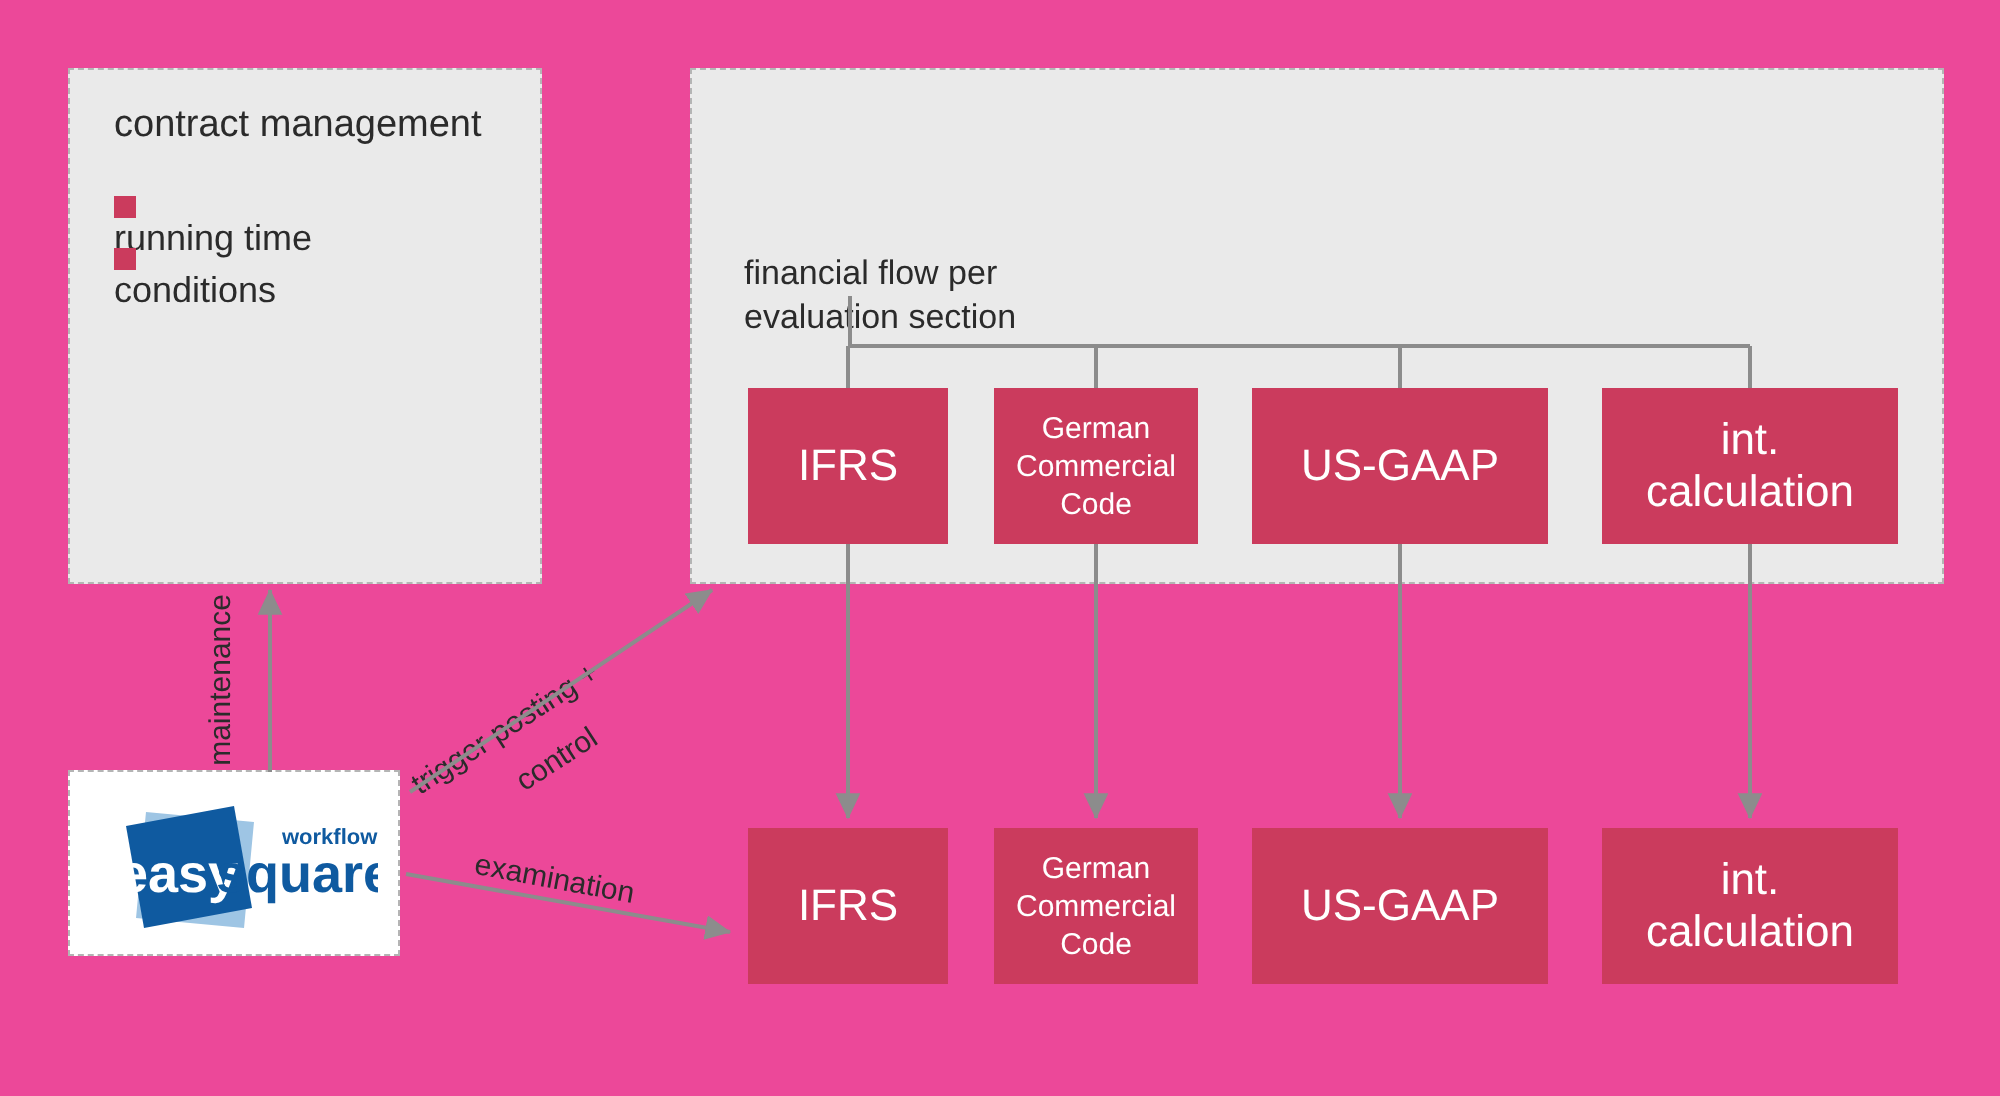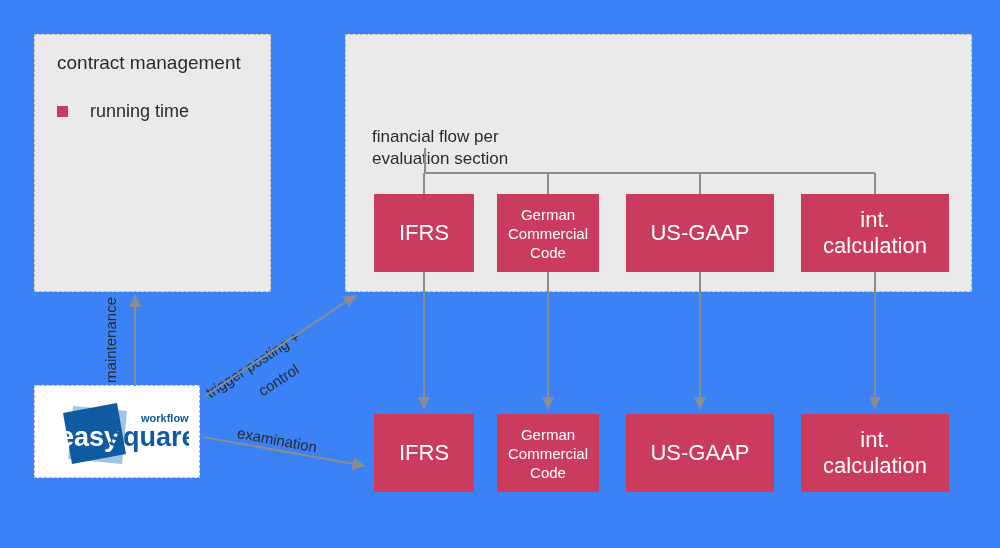--- a/index.html
+++ b/index.html
@@ -9,21 +9,21 @@
     background: #ffffff;
   }
   body {
     font-family: "Liberation Sans", sans-serif;
     color: #2b2b2b;
   }
   #canvas {
     position: relative;
     width: 1000px;
     height: 548px;
-    background: #3b82f6;
+    background: #ec4899;
     overflow: hidden;
   }
 
   
   .panel {
     position: absolute;
     background: #eaeaea;
     border: 1px dashed #b4b4b4;
     box-sizing: border-box;
   }
@@ -40,22 +40,23 @@
   #title-ce { left: 372px; top: 52px; }
 
   
   #bullet-list {
     position: absolute;
     left: 57px;
     top: 98px;
   }
   .bullet-row {
     display: flex;
-    align-items: center;
+    align-items: flex-start;
     height: 26px;
+    flex-direction: column;
   }
   .bullet-square {
     width: 11px;
     height: 11px;
     background: #cb3b5d;
     margin-right: 22px;
     flex: 0 0 auto;
   }
   .bullet-label {
     font-size: 18px;
@@ -217,20 +218,24 @@
   </svg>
 
   <div class="panel-title" id="title-cm">contract management</div>
 
 
   <div id="bullet-list">
     <div class="bullet-row">
       <span class="bullet-square"></span>
       <span class="bullet-label">running time</span>
     </div>
+    <div class="bullet-row">
+      <span class="bullet-square"></span>
+      <span class="bullet-label">conditions</span>
+    </div>
   </div>
 
   <div id="financial-flow-caption">financial flow per
 evaluation section</div>
 
   <div class="redbox big" id="box-top-ifrs">IFRS</div>
   <div class="redbox small" id="box-top-gcc">German
 Commercial
 Code</div>
   <div class="redbox big" id="box-top-gaap">US-GAAP</div>

